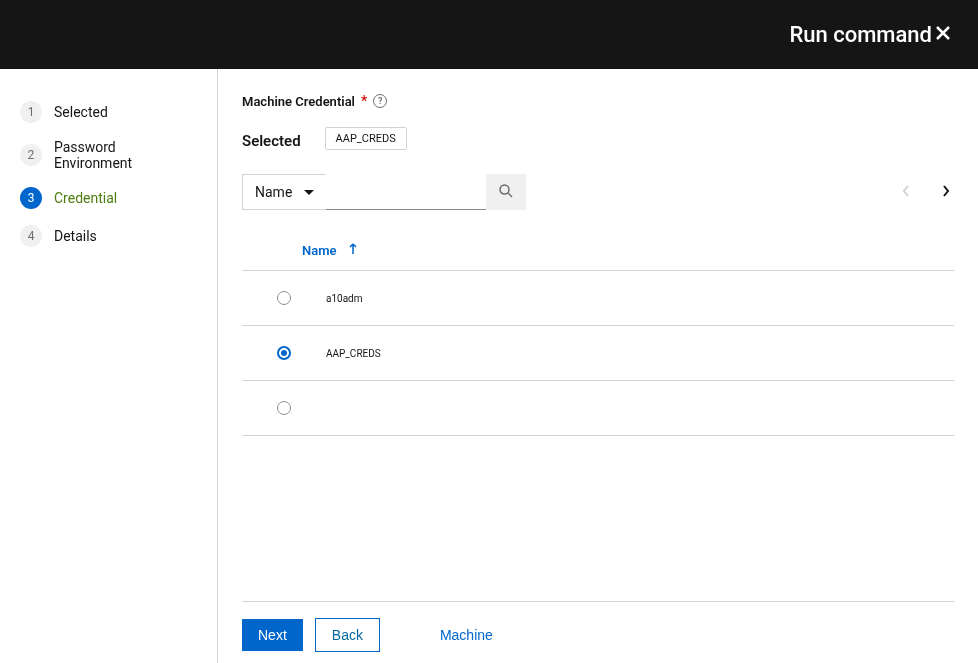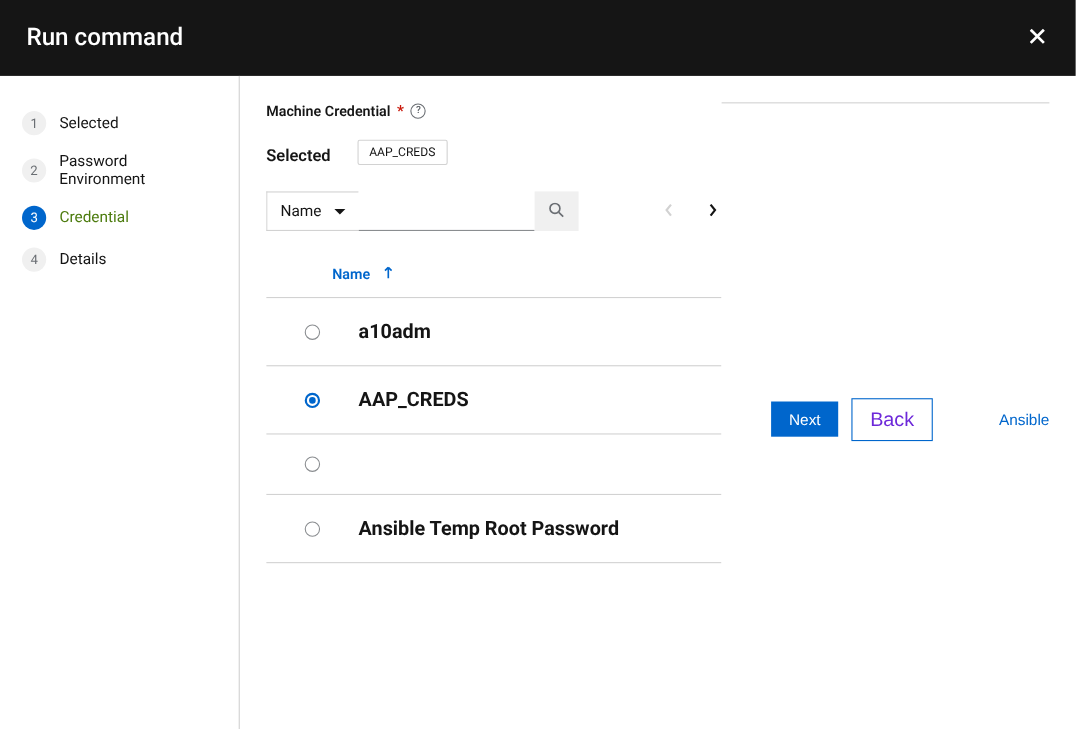--- a/index.html
+++ b/index.html
@@ -11,21 +11,21 @@
       font-family: -apple-system, BlinkMacSystemFont, "Segoe UI", Roboto, Helvetica, Arial, sans-serif;
       font-size: 14px;
       color: #151515;
       background: #fff;
     }
     .header {
       background: #151515;
       color: #fff;
       padding: 20px 24px;
       display: flex;
-      justify-content: space-between;
+      justify-content: flex-end;
       align-items: center;
     }
     .header-title {
       font-size: 22px;
       font-weight: 500;
     }
     .close-btn {
       background: none;
       border: none;
       color: #fff;
@@ -68,20 +68,21 @@
       font-size: 14px;
       color: #151515;
     }
     .step-label.active {
       color: #4d7c0f;
     }
     .content {
       flex: 1;
       padding: 24px 24px 0 24px;
       display: flex;
+      flex-direction: column;
       position: relative;
     }
     .content-scroll {
       flex: 1;
       overflow-y: auto;
     }
     .field-label {
       font-size: 13px;
       font-weight: 600;
       color: #151515;
@@ -231,47 +232,46 @@
       position: absolute;
       width: 6px;
       height: 6px;
       background: #0066cc;
       border-radius: 50%;
       top: 50%;
       left: 50%;
       transform: translate(-50%, -50%);
     }
     .row-label {
-      font-size: 18px;
-      font-weight: 700;
+      font-size: 10px;
+      font-weight: 400;
       padding-left: 24px;
     }
     .footer {
       display: flex;
       align-items: center;
       gap: 12px;
       padding: 16px 0 12px 0;
       border-top: 1px solid #d2d2d2;
       background: #fff;
     }
     .btn-primary {
       background: #0066cc;
       color: #fff;
       border: none;
       padding: 8px 16px;
       font-size: 14px;
       cursor: pointer;
-      margin-left: 45px;
     }
     .btn-secondary {
       background: #fff;
-      color: #6d28d9;
+      color: #0369a1;
       border: 1px solid #0066cc;
       padding: 8px 16px;
-      font-size: 18px;
+      font-size: 14px;
       cursor: pointer;
     }
     .btn-link {
       background: none;
       border: none;
       color: #0066cc;
       font-size: 14px;
       cursor: pointer;
       margin-left: 48px;
     }
@@ -378,27 +378,21 @@
         <div class="radio-cell">
             <div class="radio selected"></div>
           </div>
         <div class="row-label">AAP_CREDS</div>
       </div>
       <div class="table-row">
         <div class="radio-cell">
             <div class="radio"></div>
           </div>
       </div>
-      <div class="table-row">
-        <div class="radio-cell">
-            <div class="radio"></div>
-          </div>
-        <div class="row-label">Ansible Temp Root Password</div>
-      </div>
     </div>
 
     <div class="footer">
       <button class="btn-primary">Next</button>
       <button class="btn-secondary">Back</button>
-      <button class="btn-link">Ansible</button>
+      <button class="btn-link">Machine</button>
     </div>
   </div>
 </div>
 
 </body></html>

